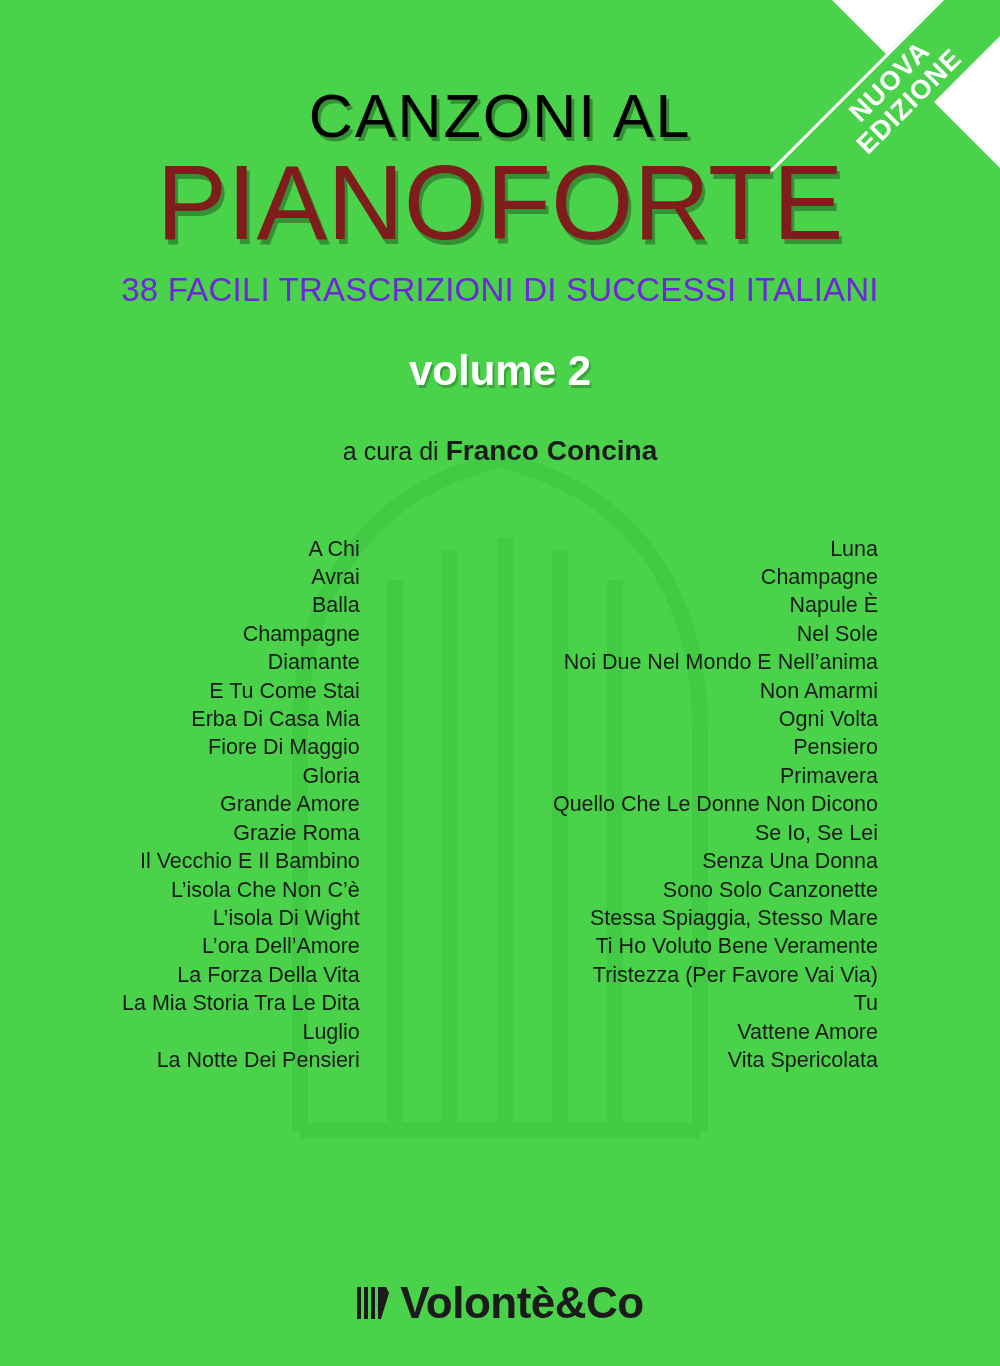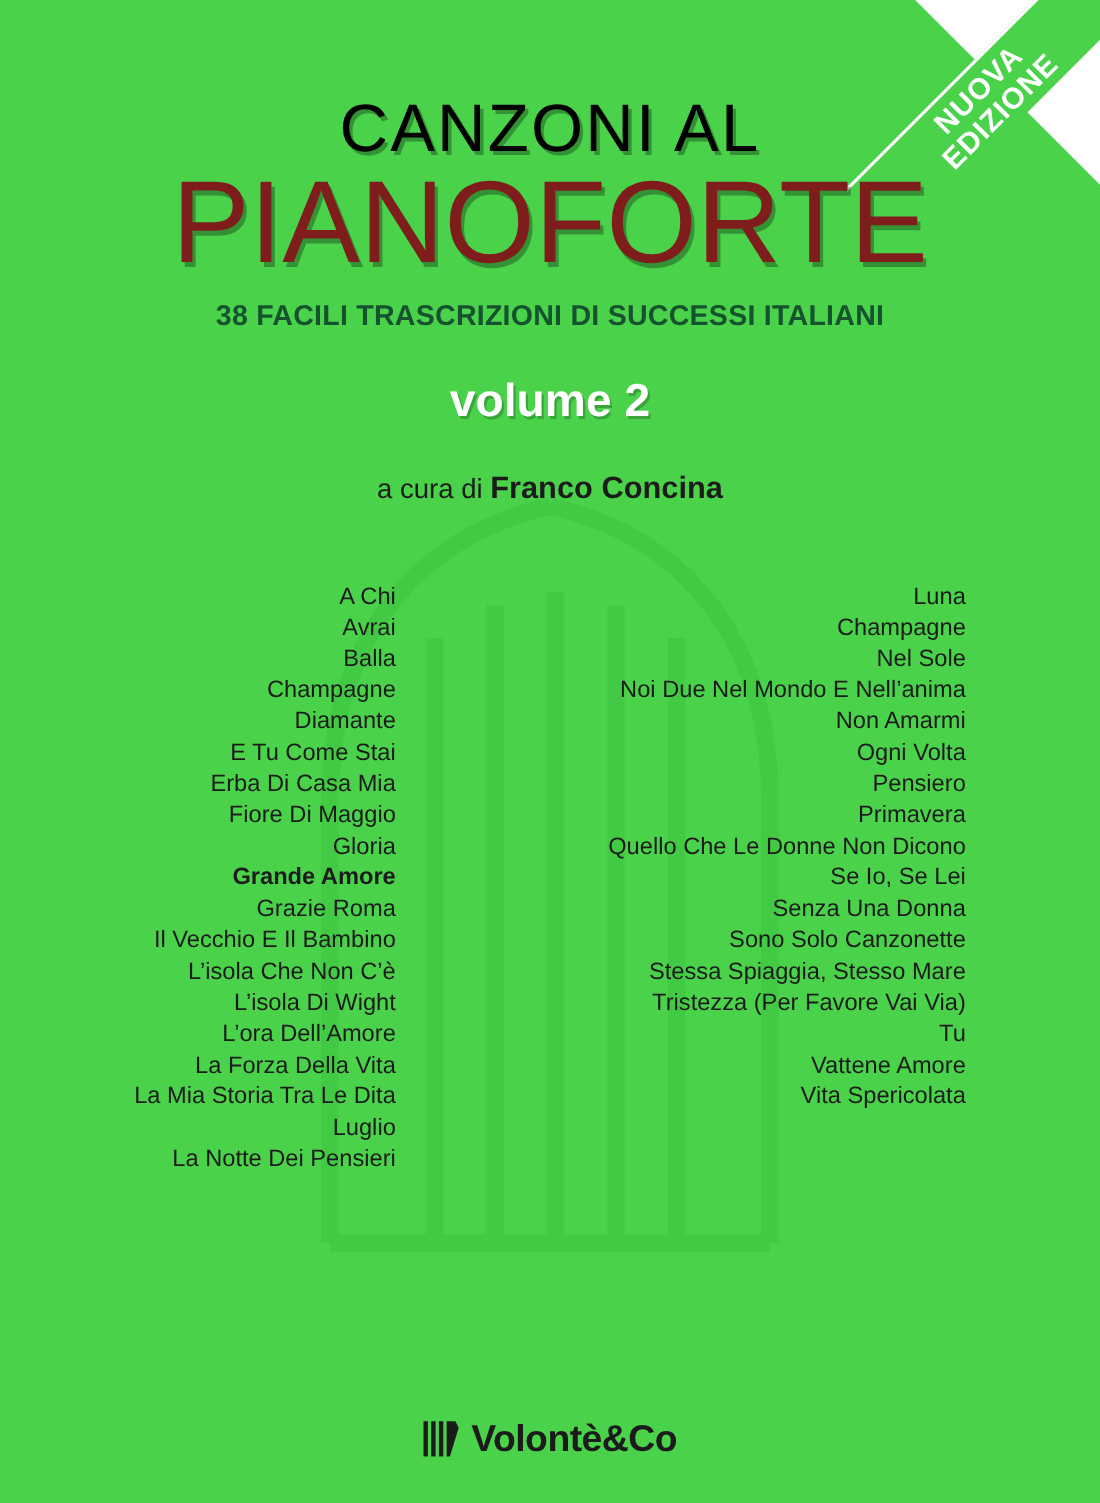--- a/index.html
+++ b/index.html
@@ -89,23 +89,23 @@
     color: #7f1d1d;
     font-size: 106px;
     font-weight: normal;
     letter-spacing: 0px;
     line-height: 0.95;
     margin-top: 6px;
     text-shadow: 3px 5px 0 rgba(0,0,0,0.30);
     white-space: nowrap;
   }
   .subtitle {
-    color: #14532d;
-    font-size: 26px;
-    font-weight: bold;
+    color: #6d28d9;
+    font-size: 33px;
+    font-weight: normal;
     letter-spacing: 0.2px;
     margin-top: 18px;
     white-space: nowrap;
   }
   .volume {
     color: #ffffff;
     font-size: 42px;
     font-weight: bold;
     margin-top: 38px;
     text-shadow: 2px 3px 0 rgba(0,0,0,0.22);
@@ -133,41 +133,41 @@
     flex-direction: column;
   }
   .col-left { text-align: right; }
   .col-right { text-align: right; }
   .song {
     color: #1b1b1b;
     font-size: 21.5px;
     line-height: 28.4px;
     white-space: nowrap;
   }
-  .song.bold { font-weight: bold; }
+  .song.bold { font-weight: normal; }
 
   
   .logo {
     position: absolute;
     left: 0;
     right: 0;
     bottom: 38px;
     display: flex;
     align-items: center;
     justify-content: center;
     gap: 10px;
   }
   .logo .mark {
     width: 34px;
     height: 40px;
     position: relative;
   }
   .logo .logo-text {
     color: #1b1b1b;
-    font-size: 34px;
+    font-size: 44px;
     font-weight: bold;
     letter-spacing: -0.5px;
   }
 </style>
 </head>
 <body>
 
 <svg class="watermark" viewBox="0 0 560 760" xmlns="http://www.w3.org/2000/svg">
   <g fill="none" stroke="#3fc441" stroke-width="16">
     <path d="M280 30 C150 60 80 160 80 300 L80 700"></path>
@@ -217,31 +217,33 @@
     <div class="song">L’isola Di Wight</div>
     <div class="song">L’ora Dell’Amore</div>
     <div class="song">La Forza Della Vita</div>
     <div class="song">La Mia Storia Tra Le Dita</div>
     <div class="song">Luglio</div>
     <div class="song">La Notte Dei Pensieri</div>
   </div>
   <div class="col col-right">
     <div class="song">Luna</div>
     <div class="song">Champagne</div>
+    <div class="song">Napule È</div>
     <div class="song">Nel Sole</div>
     <div class="song">Noi Due Nel Mondo E Nell’anima</div>
     <div class="song">Non Amarmi</div>
     <div class="song">Ogni Volta</div>
     <div class="song">Pensiero</div>
     <div class="song">Primavera</div>
     <div class="song">Quello Che Le Donne Non Dicono</div>
     <div class="song">Se Io, Se Lei</div>
     <div class="song">Senza Una Donna</div>
     <div class="song">Sono Solo Canzonette</div>
     <div class="song">Stessa Spiaggia, Stesso Mare</div>
+    <div class="song bold">Ti Ho Voluto Bene Veramente</div>
     <div class="song">Tristezza (Per Favore Vai Via)</div>
     <div class="song">Tu</div>
     <div class="song">Vattene Amore</div>
     <div class="song">Vita Spericolata</div>
   </div>
 </div>
 
 <div class="logo">
   <svg class="mark" viewBox="0 0 34 40" xmlns="http://www.w3.org/2000/svg">
     <g fill="#1b1b1b">

